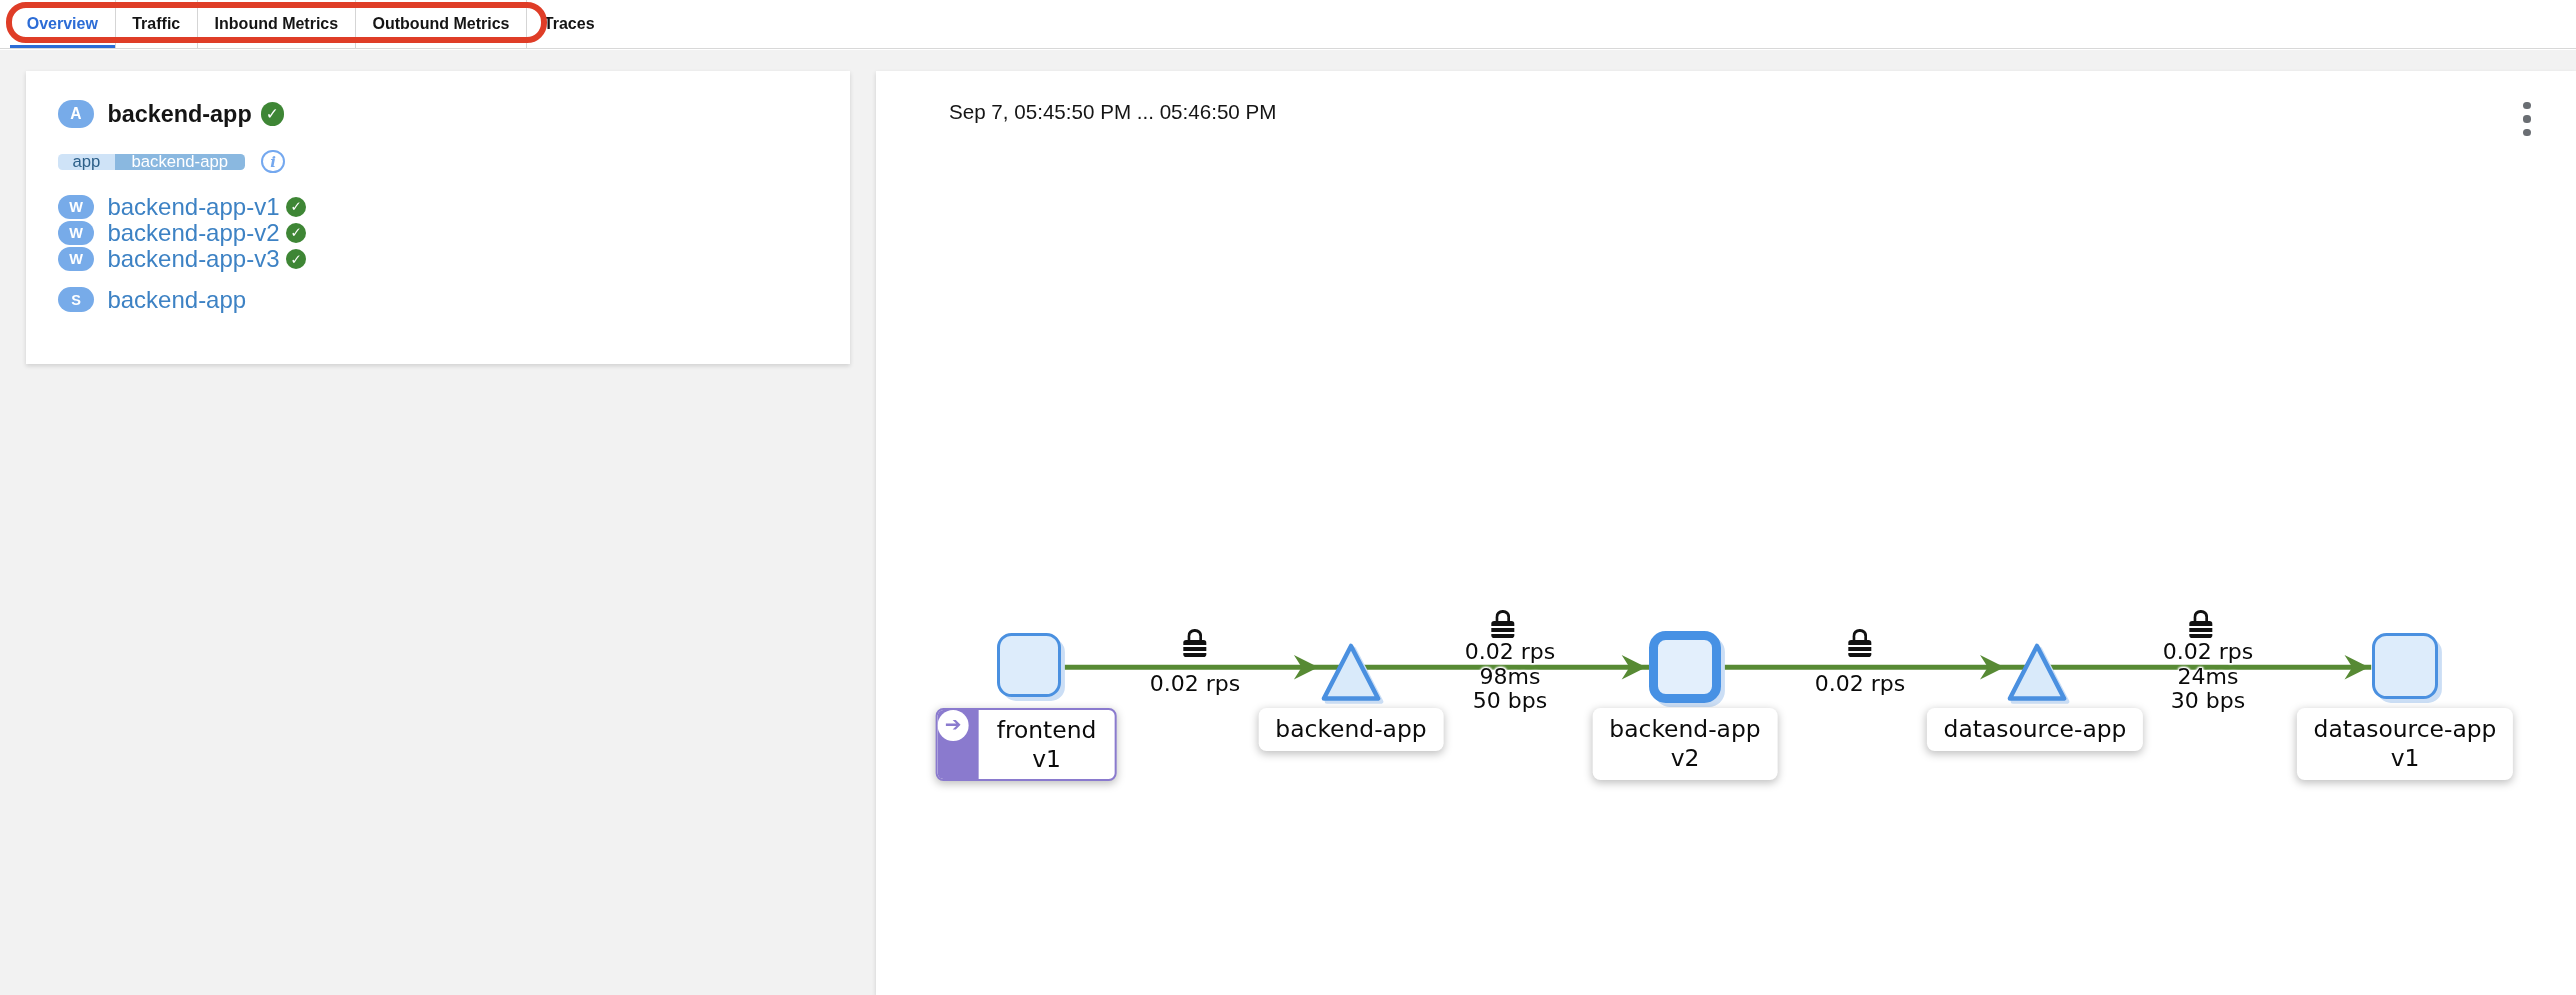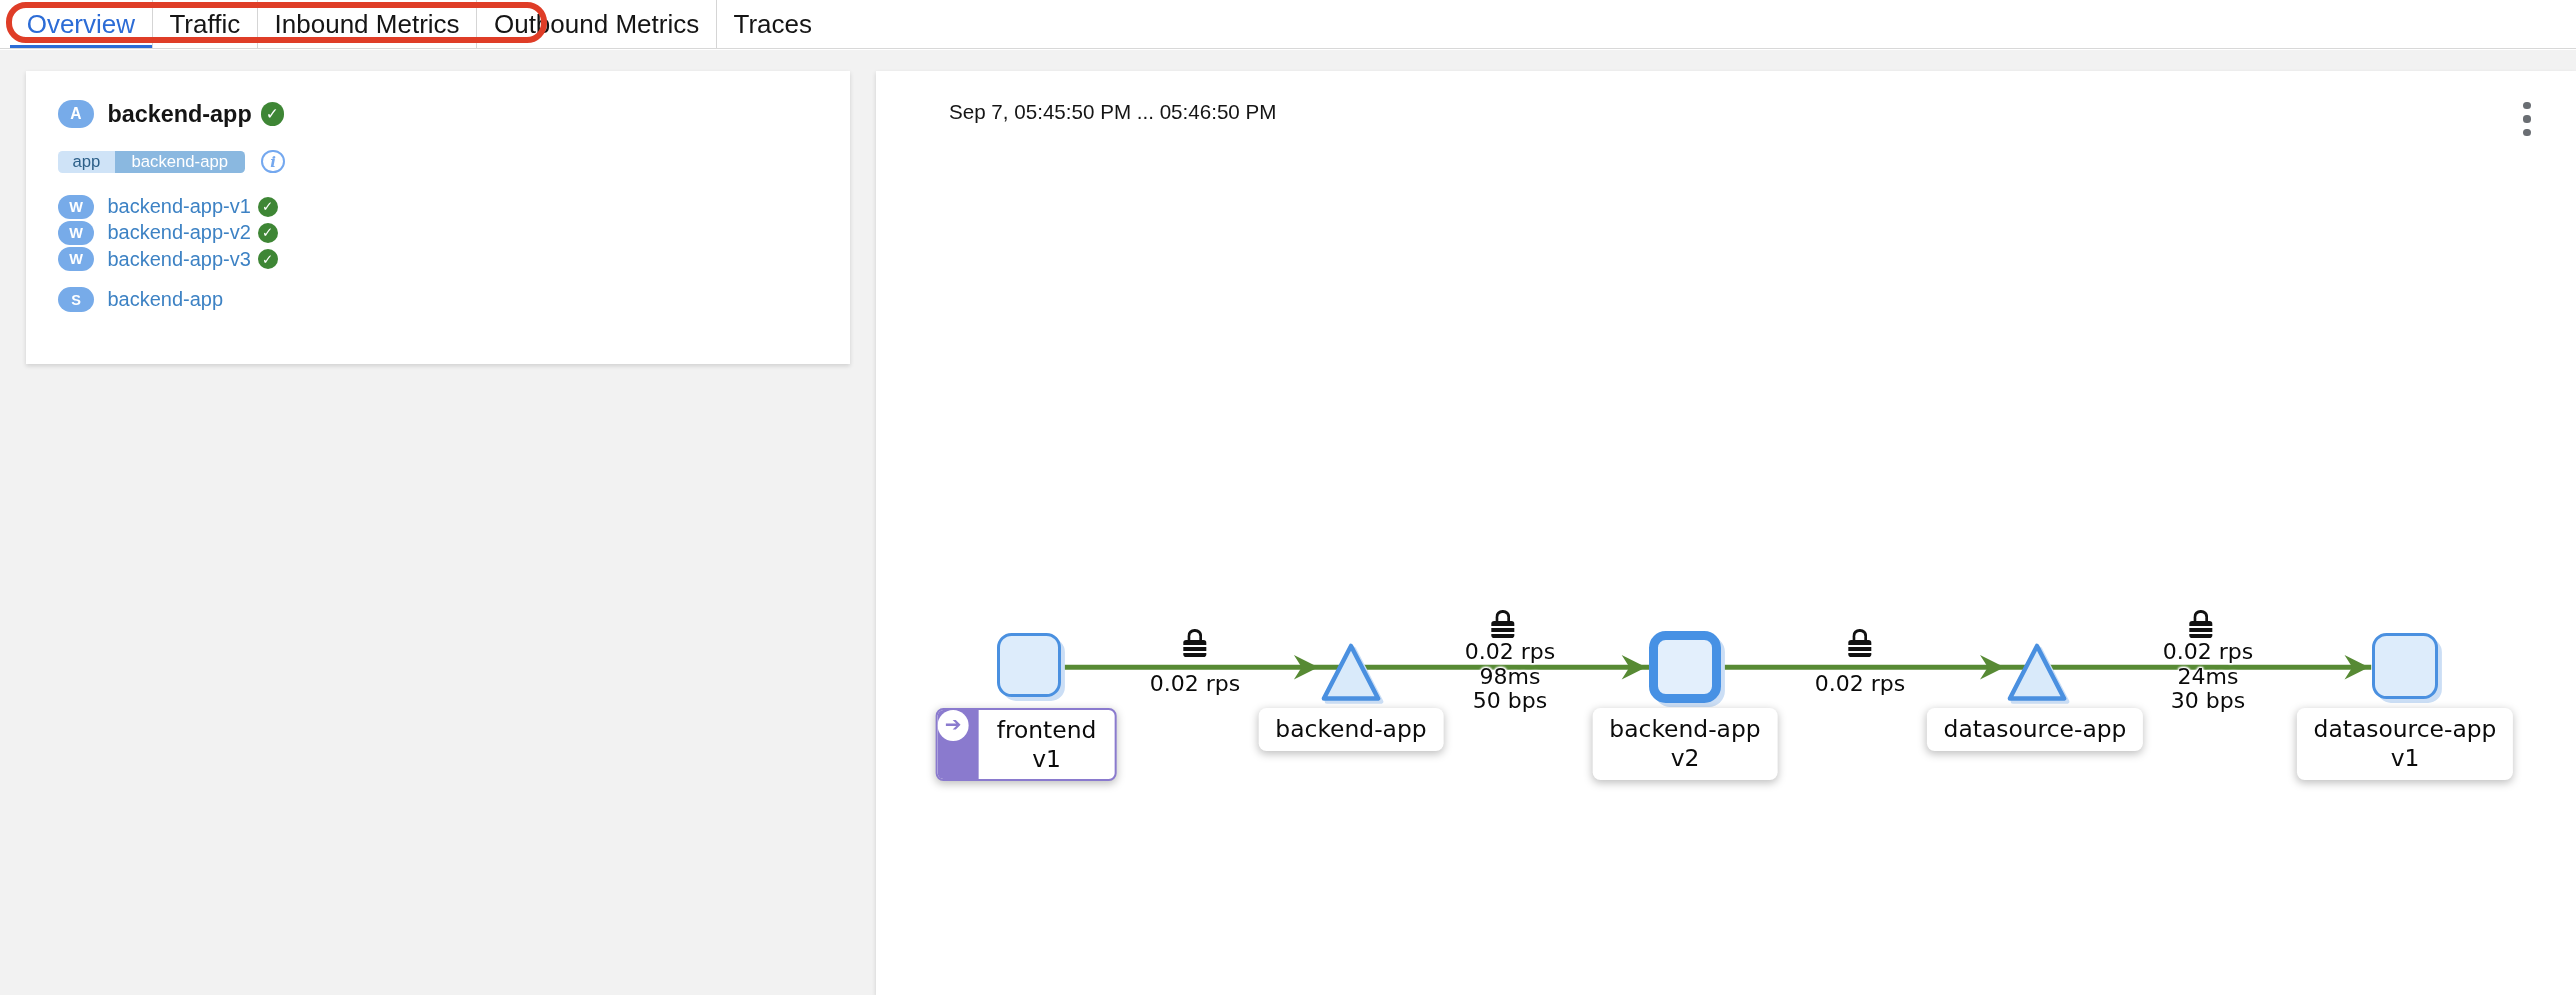--- a/index.html
+++ b/index.html
@@ -2,22 +2,22 @@
 <html style="font-size:9px"><head>
 <meta charset="utf-8">
 <style>
   * { margin:0; padding:0; box-sizing:border-box; }
   html,body { width:2576px; height:995px; overflow:hidden; background:#ffffff;
               font-family:"Liberation Sans", sans-serif; }
 
   
   .tabbar { position:absolute; left:0; top:0; right:0; height:49px; background:#fff;
             display:flex; align-items:stretch; padding-left:10px; border-bottom:0.6px solid #d8d8d8; }
-  .tab { display:flex; align-items:center; padding:0 16.7px; font-size:26px; color:#151515;
-         cursor:pointer; position:relative; white-space:nowrap; }
+  .tab { display:flex; align-items:center; padding:0 16.7px; font-size:16px; color:#151515;
+         cursor:pointer; position:relative; white-space:nowrap;font-weight:bold; }
   .tab + .tab { border-left:1.1px solid #d5d5d5; }
   .tab.active { color:#2c6cd6; }
   .tab.active::after { content:""; position:absolute; left:0; right:0; bottom:0; height:2.8px; background:#2c6cd6; }
 
   .annotation-box { position:absolute; left:5.6px; top:2.2px; width:541px; height:41px;
                     border:6.1px solid #df3d27; border-radius:20px; z-index:60; pointer-events:none; }
 
   
   .content-bg { position:absolute; left:0; top:50px; right:0; bottom:0; background:#f2f2f2; }
 
@@ -28,30 +28,30 @@
   .badge { display:inline-flex; align-items:center; justify-content:center; background:#77abe9;
            color:#fff; border-radius:14.5px; font-weight:bold; flex:none; }
   .badge.big   { min-width:36px; height:28px; font-size:15.6px; padding:0 6.7px; }
   .badge.small { min-width:36px; height:24.5px; font-size:14.5px; padding:0 6.7px; }
   .app-title { font-size:23.4px; font-weight:bold; color:#151515; margin-left:13.4px; }
   .health-ok { width:23.4px; height:23.4px; border-radius:50%; background:#3e8635; color:#fff;
                display:flex; align-items:center; justify-content:center; font-size:15.6px; margin-left:9px; flex:none; }
   .health-ok.small { width:20px; height:20px; font-size:13.4px; margin-left:6.7px; }
 
   .label-row { margin-top:22px; display:flex; align-items:center; }
-  .chip { display:inline-flex; height:22px; border-radius:4.5px; overflow:hidden; font-size:16.7px; }
+  .chip { display:inline-flex; height:16px; border-radius:4.5px; overflow:hidden; font-size:16.7px; }
   .chip .key { background:#cfe3f7; color:#2c5f88; display:flex; align-items:center; padding:0 14.5px; }
   .chip .val { background:#8ab8e0; color:#ffffff; display:flex; align-items:center; padding:0 16.7px; }
   .info-icon { width:23.4px; height:23.4px; border-radius:50%; border:2.2px solid #74a8ef; color:#74a8ef;
                display:flex; align-items:center; justify-content:center; font-size:15px; font-weight:bold;
                margin-left:16.7px; cursor:pointer; font-family:"DejaVu Serif", serif; font-style:italic; }
 
   .wl-list { margin-top:21px; }
   .wl-row { display:flex; align-items:center; height:25px; margin-bottom:1.1px; }
-  .wl-link { font-size:20px; color:#3d82c4; margin-left:13.4px; cursor:pointer; text-decoration:none; }
+  .wl-link { font-size:24px; color:#3d82c4; margin-left:13.4px; cursor:pointer; text-decoration:none; }
   .svc-row { margin-top:15.6px; }
 
   
   .right-card { position:absolute; left:876px; top:71px; right:0; bottom:0; background:#fff;
                 box-shadow:0 1.7px 4.5px rgba(3,3,3,0.14); }
   .time-range { position:absolute; left:26px; top:29px; font-size:20.6px; color:#151515;margin-left:47px; }
   .kebab { position:absolute; right:38px; top:30px; width:22px; height:36px; display:flex; flex-direction:column;
            align-items:center; justify-content:space-between; cursor:pointer; padding:1.1px 0; }
   .kebab .dot { width:7.2px; height:7.2px; border-radius:50%; background:#6a6e73; }
 

